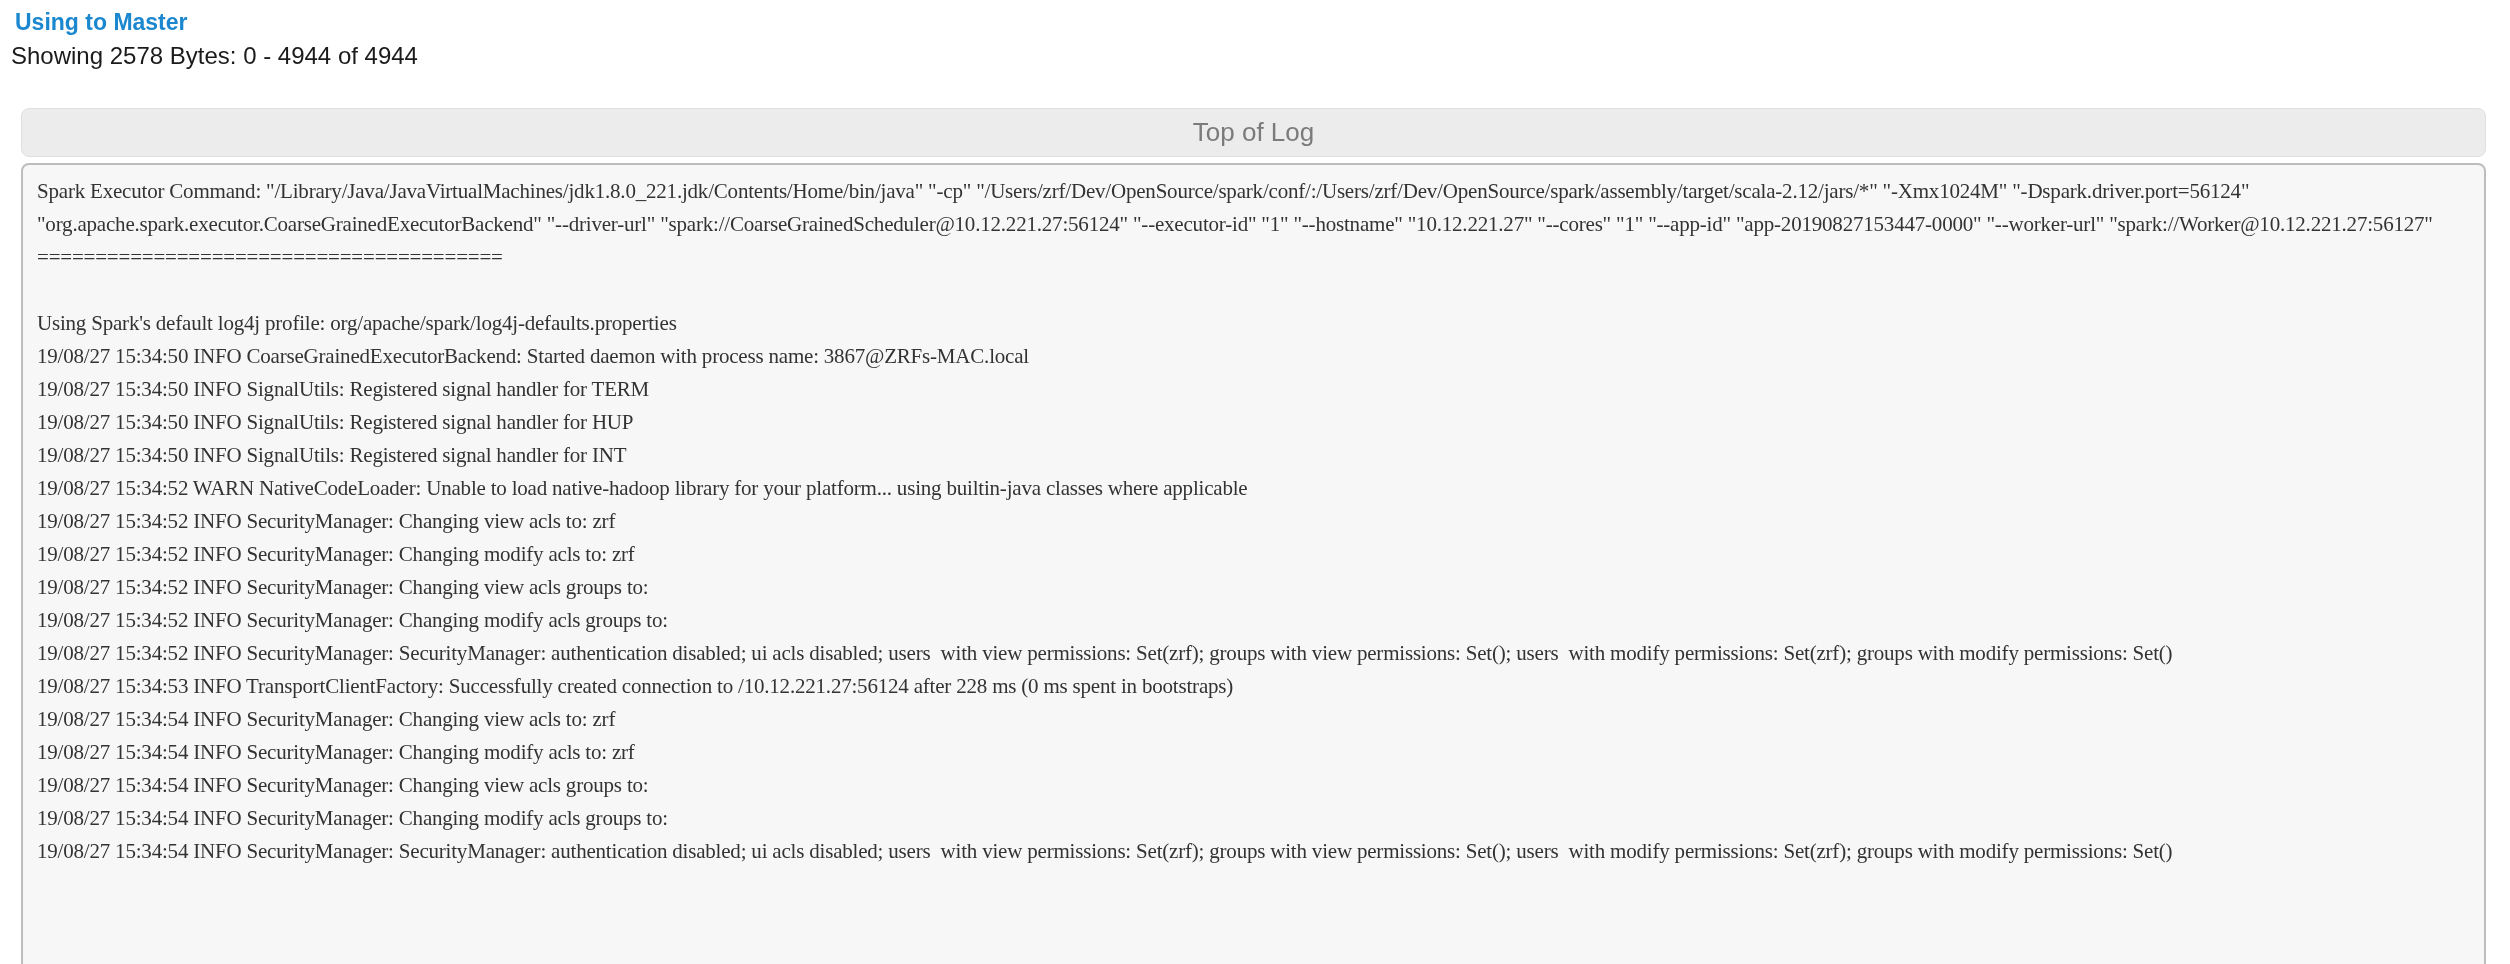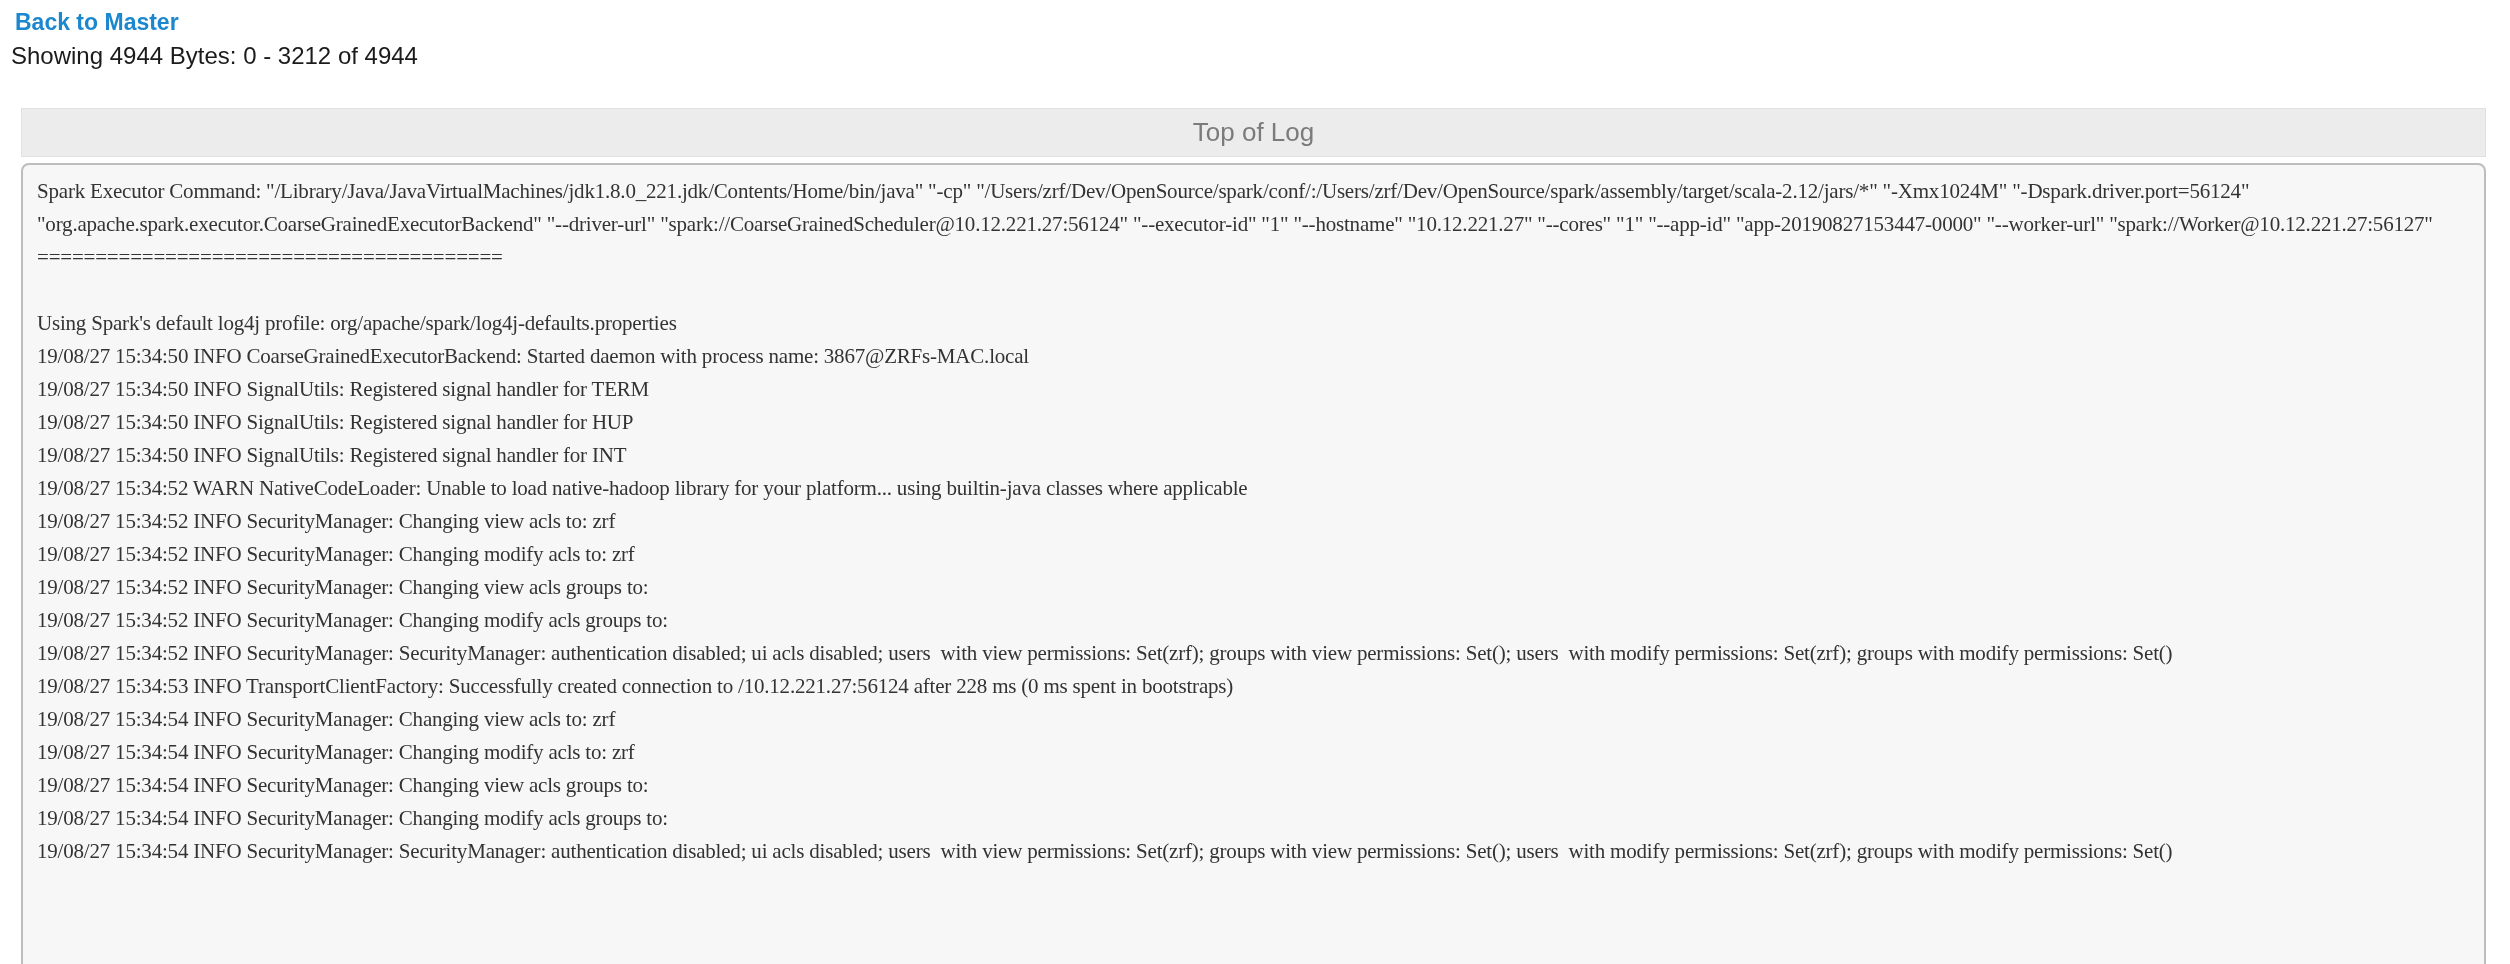--- a/index.html
+++ b/index.html
@@ -38,21 +38,21 @@
     font-size: 24px;
     color: var(--body-text);
     height: 34px;
   }
   .log-header {
     margin: 36px 24px 0 21px;
     width: 2465px;
     height: 49px;
     background: var(--header-bg);
     border: 1px solid var(--header-border);
-    border-radius: 0;
+    border-radius: 8px;
     display: flex;
     align-items: center;
     justify-content: center;
     font-size: 26px;
     color: var(--header-text);
   }
   .log-box {
     margin: 6px 24px 0 21px;
     width: 2465px;
     height: 840px;
@@ -72,24 +72,24 @@
     white-space: pre-wrap;
     overflow-wrap: break-word;
   }
 </style>
 </head>
 <body>
 
 <div>
 
   <div class="back-row">
-    <a class="back-link">Back to Master</a>
+    <a class="back-link">Using to Master</a>
   </div>
 
-  <div class="bytes-row">Showing 4944 Bytes: 0 - 3212 of 4944</div>
+  <div class="bytes-row">Showing 2578 Bytes: 0 - 4944 of 4944</div>
 
   <div class="log-header">
     <span>Top of Log</span>
   </div>
 
   <div class="log-box">
     <pre class="log-text">Spark Executor Command: "/Library/Java/JavaVirtualMachines/jdk1.8.0_221.jdk/Contents/Home/bin/java" "-cp" "/Users/zrf/Dev/OpenSource/spark/conf/:/Users/zrf/Dev/OpenSource/spark/assembly/target/scala-2.12/jars/*" "-Xmx1024M" "-Dspark.driver.port=56124" "org.apache.spark.executor.CoarseGrainedExecutorBackend" "--driver-url" "spark://CoarseGrainedScheduler@10.12.221.27:56124" "--executor-id" "1" "--hostname" "10.12.221.27" "--cores" "1" "--app-id" "app-20190827153447-0000" "--worker-url" "spark://Worker@10.12.221.27:56127"
 ========================================
 
 Using Spark's default log4j profile: org/apache/spark/log4j-defaults.properties

